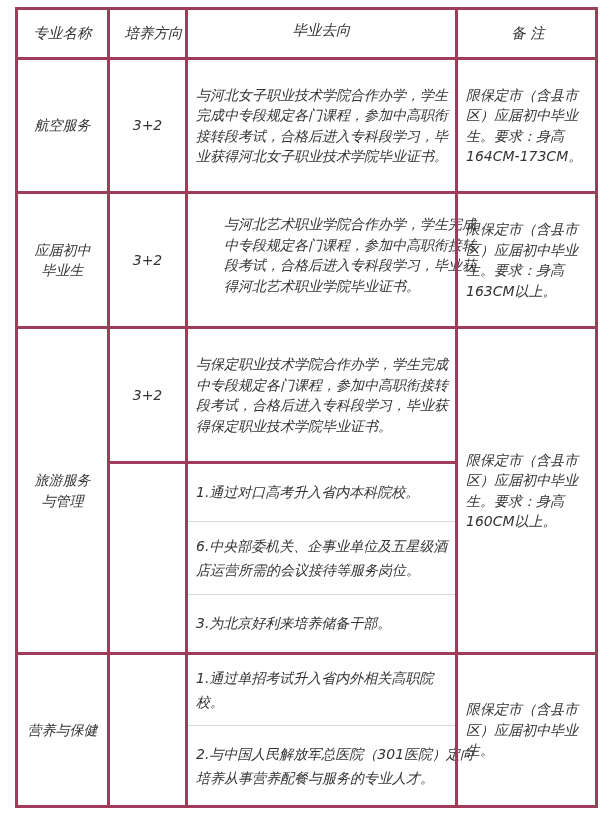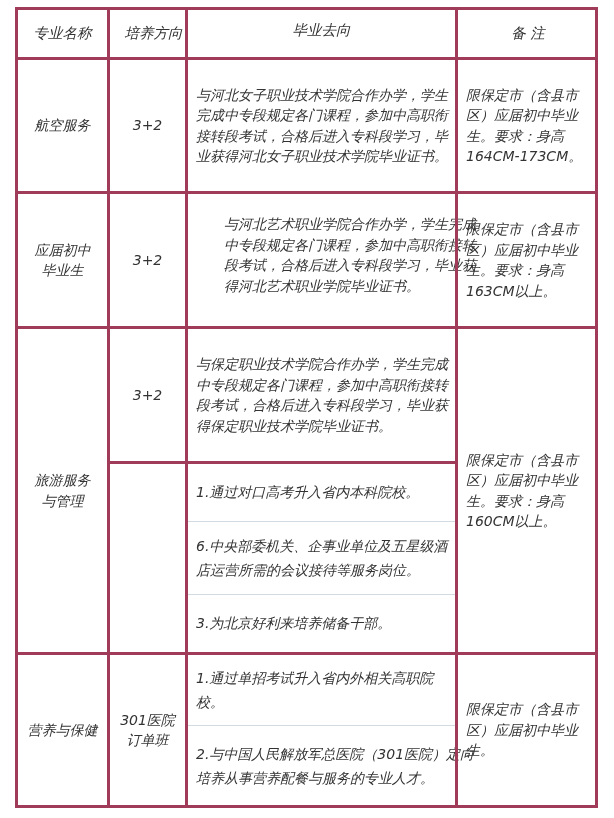--- a/index.html
+++ b/index.html
@@ -93,23 +93,20 @@
       <span class="txt lh">6.中央部委机关、企事业单位及五星级酒店运营所需的会议接待等服务岗位。</span>
     </div>
   <div class="subline" style="left:188px; top:594px; width:267px;"></div>
   <div class="cell left" style="left:188px; top:595px; width:267px; height:57px;">
       <span class="txt">3.为北京好利来培养储备干部。</span>
     </div>
 
   <div class="cell center" style="left:18px; top:655px; width:89px; height:150px;">
       <span class="txt">营养与保健</span>
     </div>
-  <div class="cell center" style="left:110px; top:655px; width:75px; height:150px;">
-      <span class="txt" style="padding:0 8px; box-sizing:border-box;">301医院订单班</span>
-    </div>
   <div class="cell left" style="left:188px; top:655px; width:267px; height:70px;">
       <span class="txt lh">1.通过单招考试升入省内外相关高职院校。</span>
     </div>
   <div class="subline" style="left:188px; top:725px; width:267px;"></div>
   <div class="cell left" style="left:188px; top:726px; width:295px; height:79px;">
       <span class="txt lh">2.与中国人民解放军总医院（301医院）定向培养从事营养配餐与服务的专业人才。</span>
     </div>
   <div class="cell left" style="left:458px; top:655px; width:140px; height:150px;">
       <span class="txt">限保定市（含县市区）应届初中毕业生。</span>
     </div>

